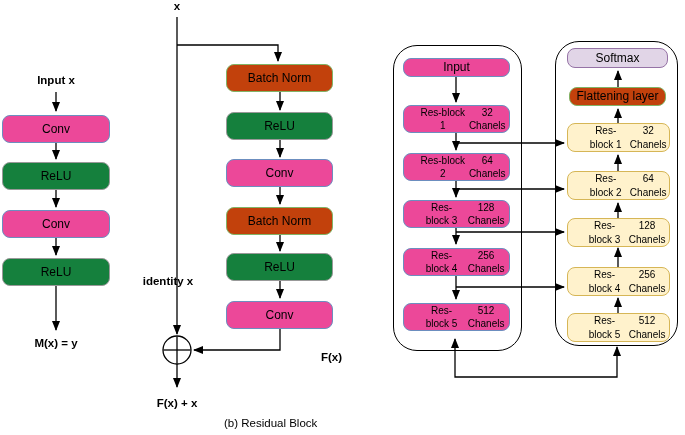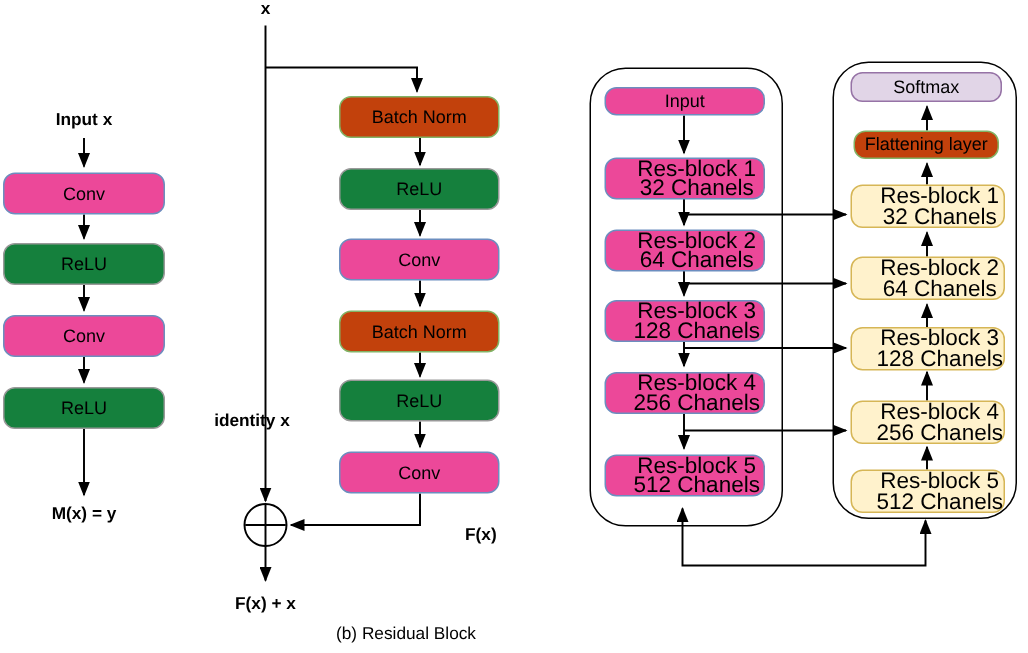--- a/index.html
+++ b/index.html
@@ -4,21 +4,21 @@
 <style>
   html,body{margin:0;padding:0;background:#fff;}
   .canvas{position:relative;width:685px;height:435px;background:#fff;overflow:hidden;
           font-family:"Liberation Sans",sans-serif;color:#000;}
   .wires{position:absolute;left:0;top:0;z-index:0;}
   .frame{position:absolute;box-sizing:border-box;border:1.6px solid #000;border-radius:24px;
          background:transparent;z-index:1;}
   .box{position:absolute;box-sizing:border-box;border:1px solid #000;border-radius:8px;
        display:flex;align-items:center;justify-content:center;text-align:center;
        font-size:12px;line-height:13px;background:#fff;z-index:2;}
-  .box.two-line{flex-direction:column;font-size:15px;line-height:13.5px;padding-left:16px;}
+  .box.two-line{flex-direction:row;font-size:10px;line-height:13.5px;padding-left:16px;}
   .blue{background:#ec4899;border-color:#6c8ebf;}
   .gray{background:#15803d;border-color:#999999;}
   .green{background:#c2410c;border-color:#82b366;}
   .yellow{background:#fff2cc;border-color:#d6b656;}
   .purple{background:#e1d5e7;border-color:#9673a6;}
   .lbl{position:absolute;font-size:11.5px;font-weight:bold;text-align:center;z-index:2;}
   .caption{position:absolute;font-size:11.5px;z-index:2;white-space:nowrap;}
 </style>
 </head>
 <body>
@@ -82,21 +82,21 @@
   <div class="lbl" style="left:6px;top:337px;width:100px;">M(x) = y</div>
 
   <div class="lbl" style="left:167px;top:0px;width:20px;">x</div>
   <div class="box green" style="left:226px;top:64px;width:107px;height:28px;">Batch Norm</div>
   <div class="box gray" style="left:226px;top:112px;width:107px;height:28px;">ReLU</div>
   <div class="box blue" style="left:226px;top:159px;width:107px;height:28px;">Conv</div>
   <div class="box green" style="left:226px;top:207px;width:107px;height:28px;">Batch Norm</div>
   <div class="box gray" style="left:226px;top:253px;width:107px;height:28px;">ReLU</div>
   <div class="box blue" style="left:226px;top:301px;width:107px;height:28px;">Conv</div>
   <div class="lbl" style="left:138px;top:275px;width:60px;">identity x</div>
-  <div class="lbl" style="left:290px;top:351px;width:30px;text-align:left;padding-left:20px;">F(x)</div>
+  <div class="lbl" style="left:301px;top:351px;width:30px;text-align:left;padding-left:20px;">F(x)</div>
   <div class="lbl" style="left:146px;top:397px;width:62px;">F(x) + x</div>
   <div class="caption" style="left:224px;top:417px;">(b) Residual Block</div>
 
   <div class="frame" style="left:393px;top:45px;width:129px;height:306px;"></div>
   <div class="box blue" style="left:403px;top:58px;width:107px;height:19px;">Input</div>
 
   <div class="box blue two-line" style="left:403px;top:105px;width:107px;height:28px;">
     <div>Res-block 1</div>
     <div>32 Chanels</div>
   </div>

